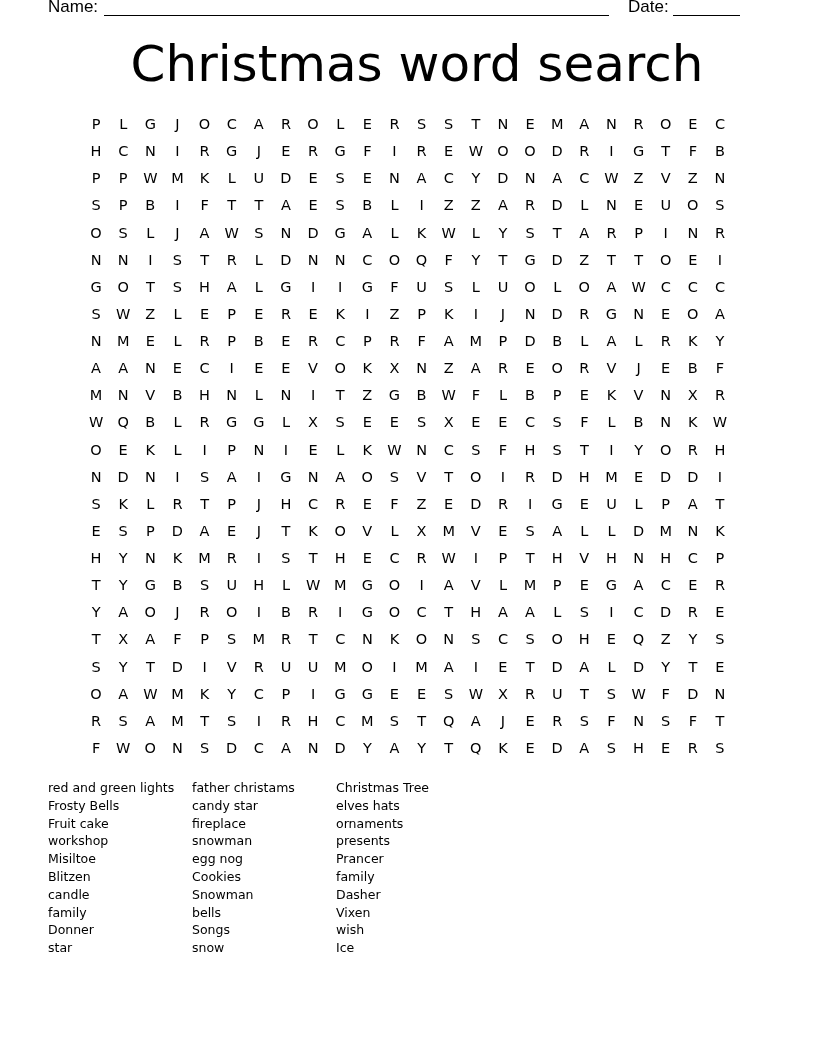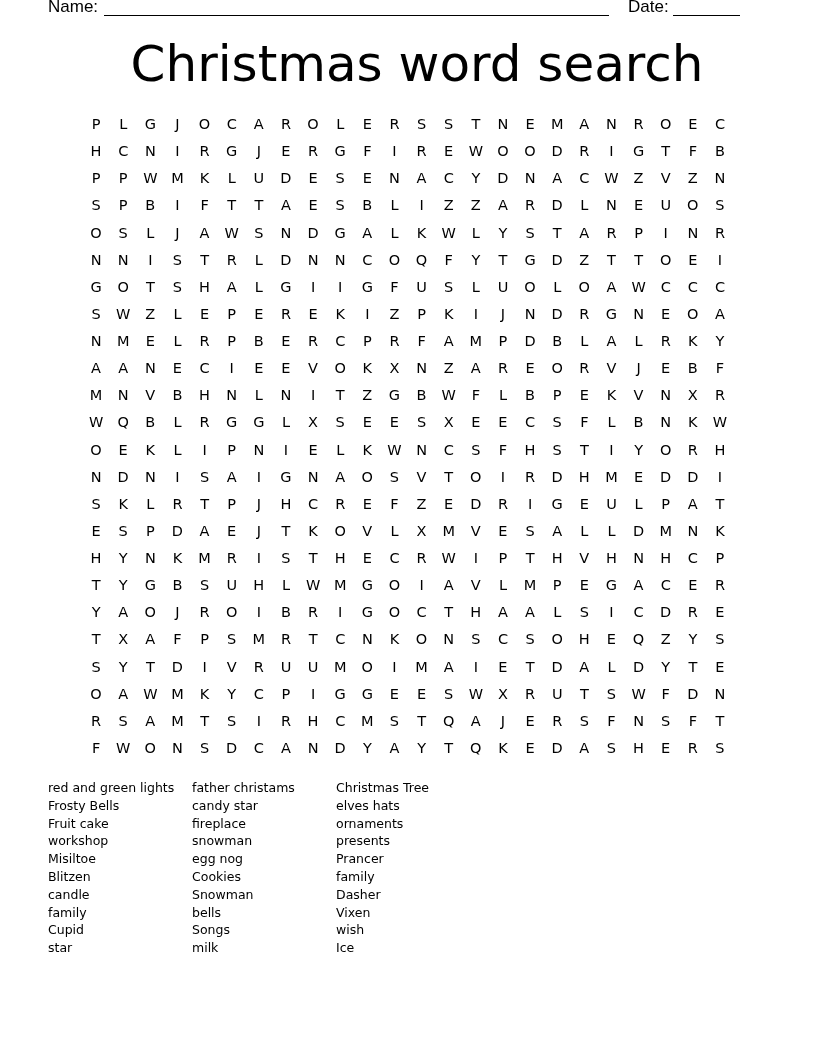--- a/index.html
+++ b/index.html
@@ -630,34 +630,34 @@
 <div class="words" id="words">
     <div class="word-col">
       <div class="word">red and green lights</div>
       <div class="word">Frosty Bells</div>
       <div class="word">Fruit cake</div>
       <div class="word">workshop</div>
       <div class="word">Misiltoe</div>
       <div class="word">Blitzen</div>
       <div class="word">candle</div>
       <div class="word">family</div>
-      <div class="word">Cupid</div>
+      <div class="word">Donner</div>
       <div class="word">star</div>
     </div>
     <div class="word-col">
       <div class="word">father christams</div>
       <div class="word">candy star</div>
       <div class="word">fireplace</div>
       <div class="word">snowman</div>
       <div class="word">egg nog</div>
       <div class="word">Cookies</div>
       <div class="word">Snowman</div>
       <div class="word">bells</div>
       <div class="word">Songs</div>
-      <div class="word">milk</div>
+      <div class="word">snow</div>
     </div>
     <div class="word-col">
       <div class="word">Christmas Tree</div>
       <div class="word">elves hats</div>
       <div class="word">ornaments</div>
       <div class="word">presents</div>
       <div class="word">Prancer</div>
       <div class="word">family</div>
       <div class="word">Dasher</div>
       <div class="word">Vixen</div>

